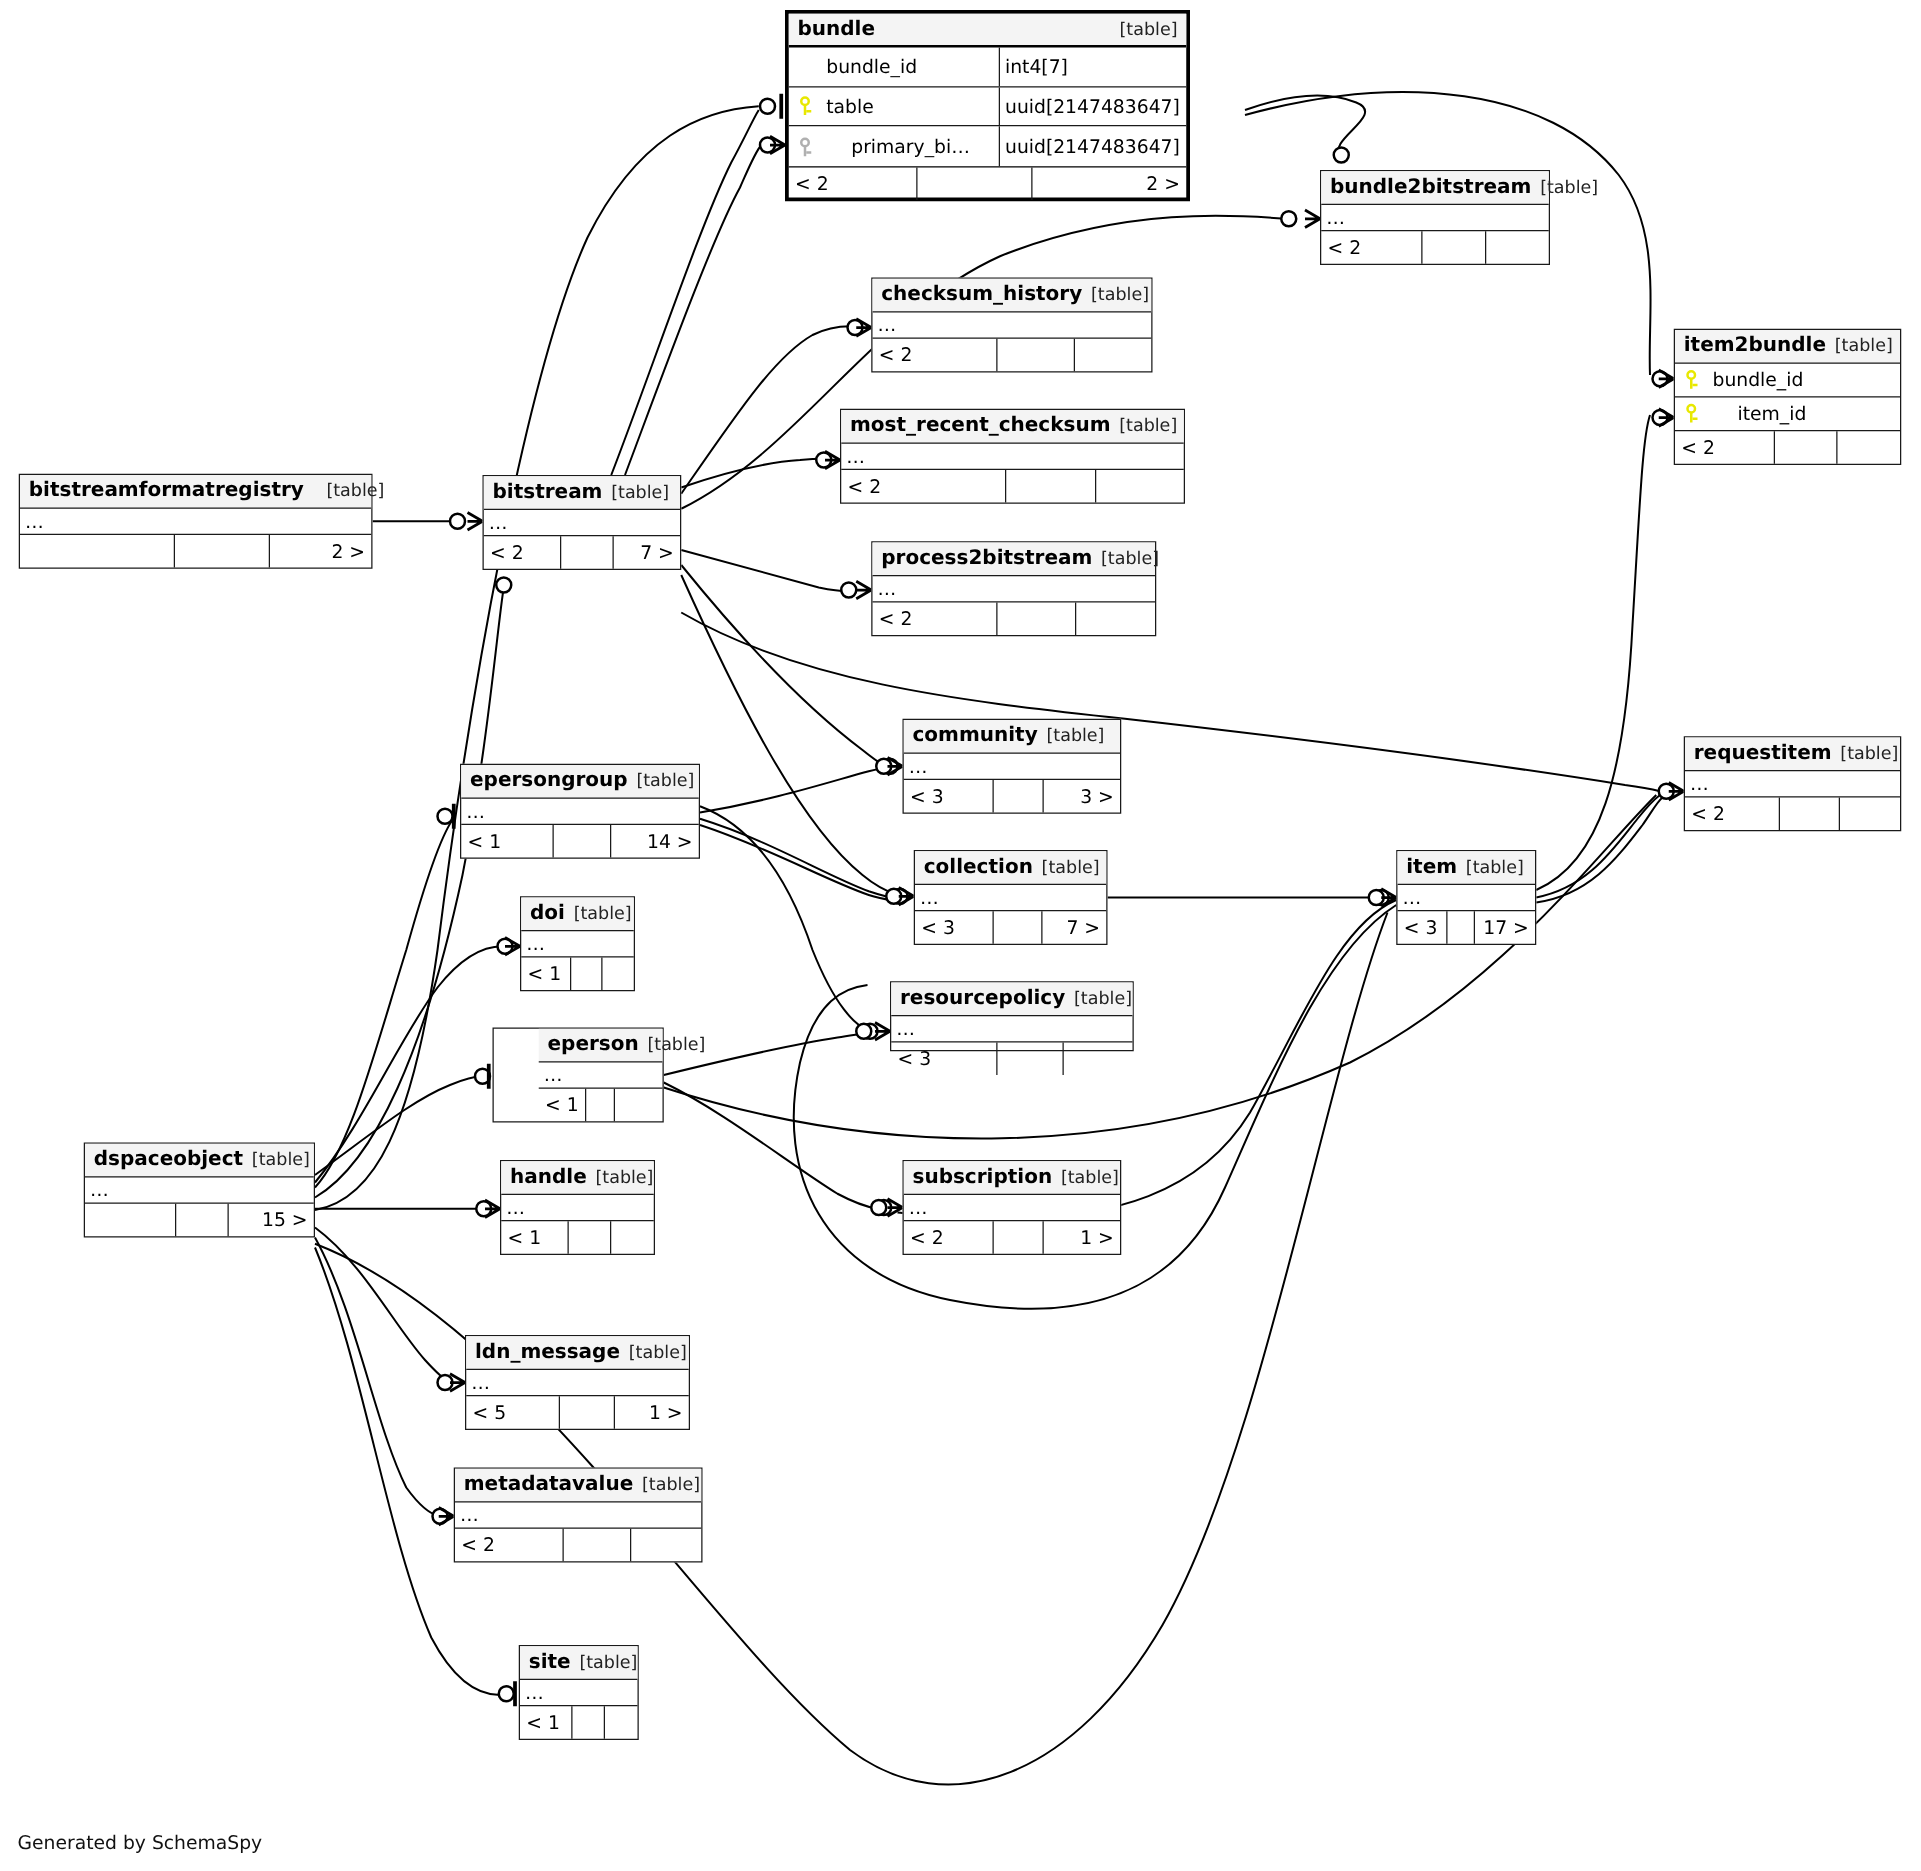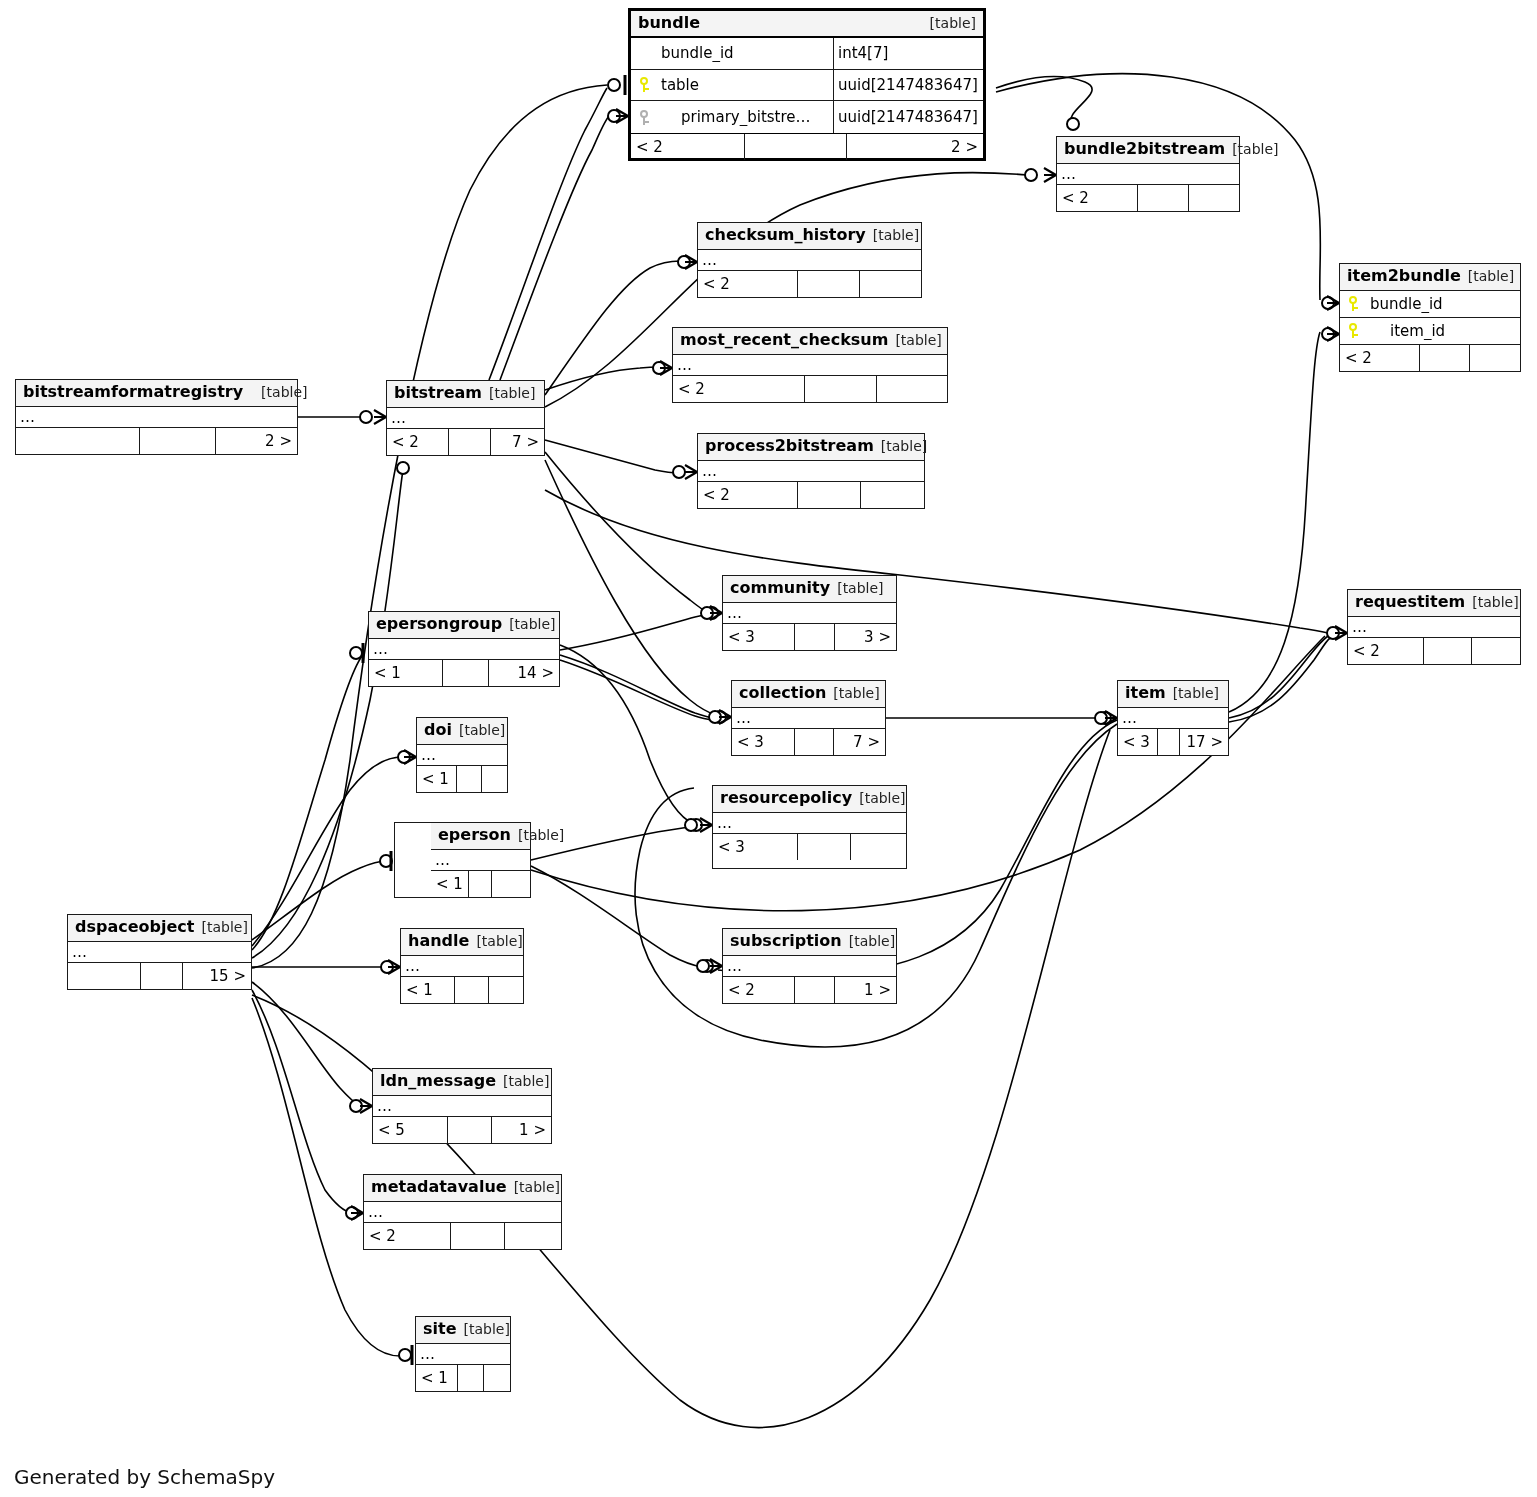--- a/index.html
+++ b/index.html
@@ -145,21 +145,21 @@
     left: 7px; top: 11px;
     width: 4px; height: 2px;
     background: currentColor;
   }
   .key.pk { color: #e8e800; }
   .key.fk { color: #b0b0b0; }
   .credit {
     position: absolute;
     left: 14px;
     top: 1465px;
-    font-size: 20px;
+    font-size: 15px;
     color: #111;
     white-space: nowrap;
     z-index: 6;
   }
 </style>
 </head>
 <body>
 
 <div id="canvas">
 
@@ -295,21 +295,21 @@
     </g>
 
     <g stroke="#000" stroke-width="3">
       <line x1="625" y1="75" x2="625" y2="95"></line>
       <line x1="363" y1="643" x2="363" y2="663"></line>
       <line x1="391" y1="851" x2="391" y2="871"></line>
       <line x1="412" y1="1345" x2="412" y2="1365"></line>
     </g>
   </svg>
 
-  <div class="tbl primary" style="left: 628px; top: 8px; width: 358px; height: 153px;">
+  <div class="tbl primary" style="left: 628px; top: 8px; width: 324px; height: 153px;">
       <div class="t-head">
         <span class="t-name">bundle</span>
         <span class="t-kind pushed">[table]</span>
       </div>
       <div class="t-body">
         <div class="t-row" style="height: 31.6667px;">
           <span class="kcell"></span>
           <span class="colname">bundle_id</span>
           <span class="coltype" style="width: 150px;">int4[7]</span>
         </div>
@@ -560,21 +560,21 @@
         <div class="t-row ellipsis" style="height: 20px;">
           <span>…</span>
         </div>
       </div>
       <div class="t-foot">
         <div class="fcell l" style="width: 40px;">&lt; 1</div>
         <div class="fcell l" style="width: 25px;"></div>
         <div class="fcell r" style="width: 25px; flex: 1 1 auto;"></div>
       </div>
     </div>
-    <div class="tbl" style="left: 712px; top: 785px; width: 195px; height: 84px; text-align: center;">
+    <div class="tbl" style="left: 712px; top: 785px; width: 195px; height: 56px; text-align: center;">
       <div class="t-head">
         <span class="t-name">resourcepolicy</span>
         <span class="t-kind">[table]</span>
       </div>
       <div class="t-body">
         <div class="t-row ellipsis" style="height: 20px;">
           <span>…</span>
         </div>
       </div>
       <div class="t-foot">

